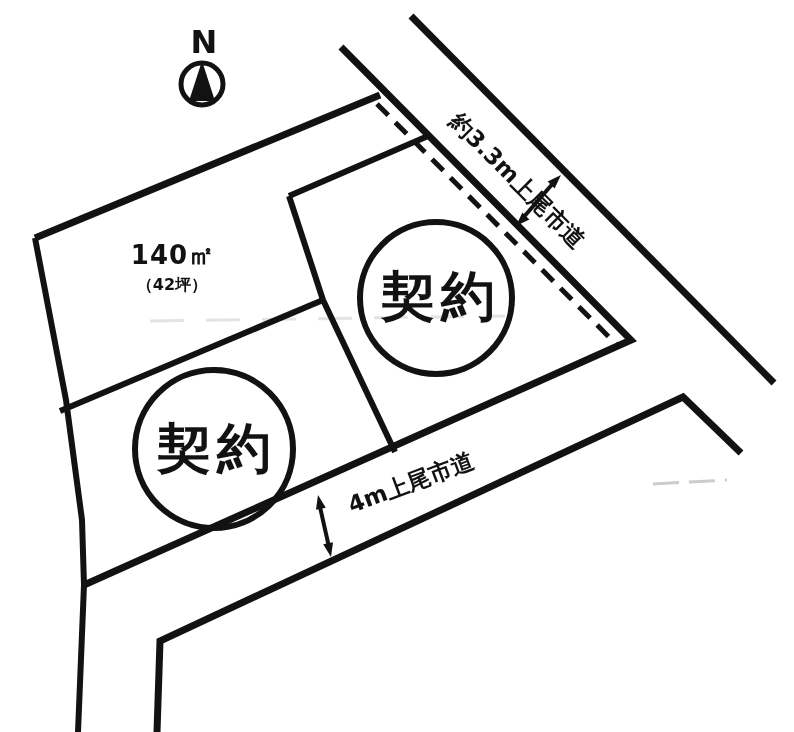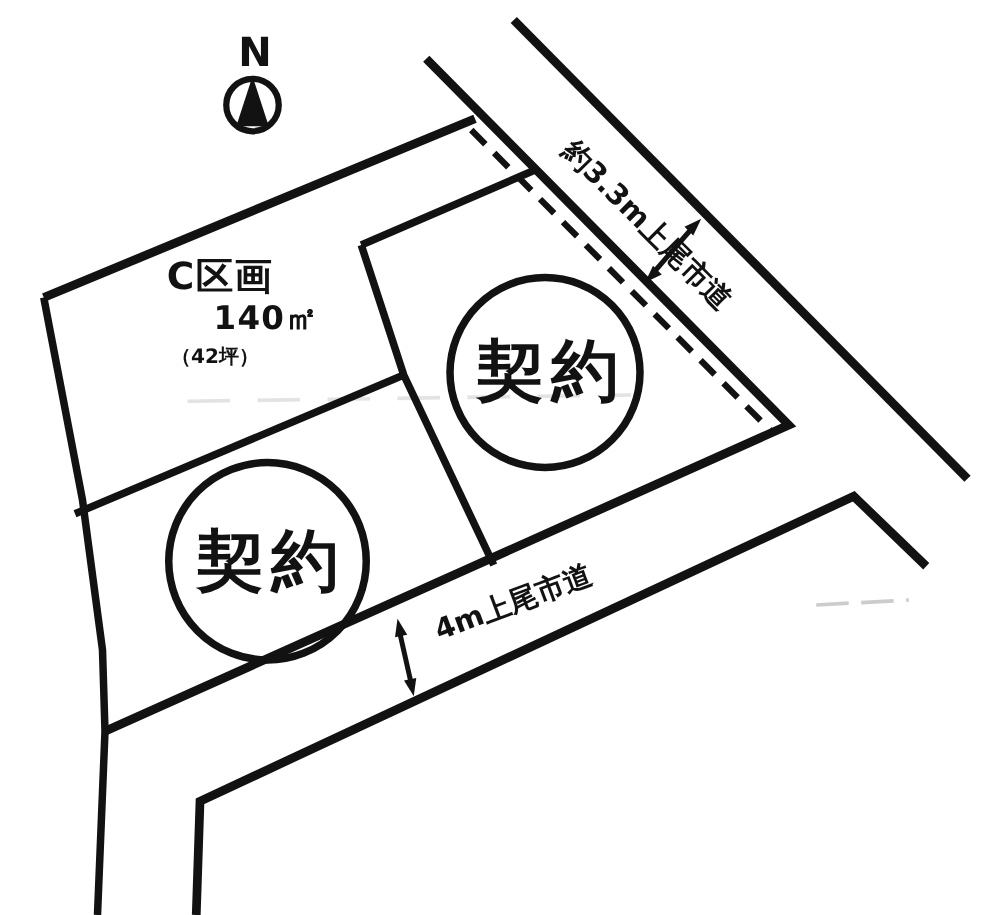--- a/index.html
+++ b/index.html
@@ -69,22 +69,21 @@
 
     <g>
       <line x1="320" y1="507" x2="329" y2="547" stroke="#121212" stroke-width="4"></line>
       <polygon points="318,495 316.0,509.7 325.8,507.7" fill="#121212"></polygon>
       <polygon points="331,557 323.2,544.3 333.0,542.3" fill="#121212"></polygon>
     </g>
   </svg>
 
   <div class="lbl compass-n" style="left:204px;top:42px;">N</div>
 
-  <div class="lbl plot-name" style="left:176px;top:222px;">C区画</div>
-  <div class="lbl plot-sqm" style="left:173px;top:255px;margin-left:40px;">140㎡</div>
+  <div class="lbl plot-sqm" style="left:173px;top:255px;">140㎡</div>
   <div class="lbl plot-tsubo" style="left:172px;top:285px;">（42坪）</div>
 
   <div class="lbl contract" style="left:441px;top:297px;">契約</div>
   <div class="lbl contract" style="left:217px;top:449px;">契約</div>
 
   <div class="lbl rot45 roadlbl" style="left:517px;top:181px;">約3.3m上尾市道</div>
   <div class="lbl rotm20 roadlbl" style="left:411px;top:483px;">4m上尾市道</div>
 
 </div>
 

